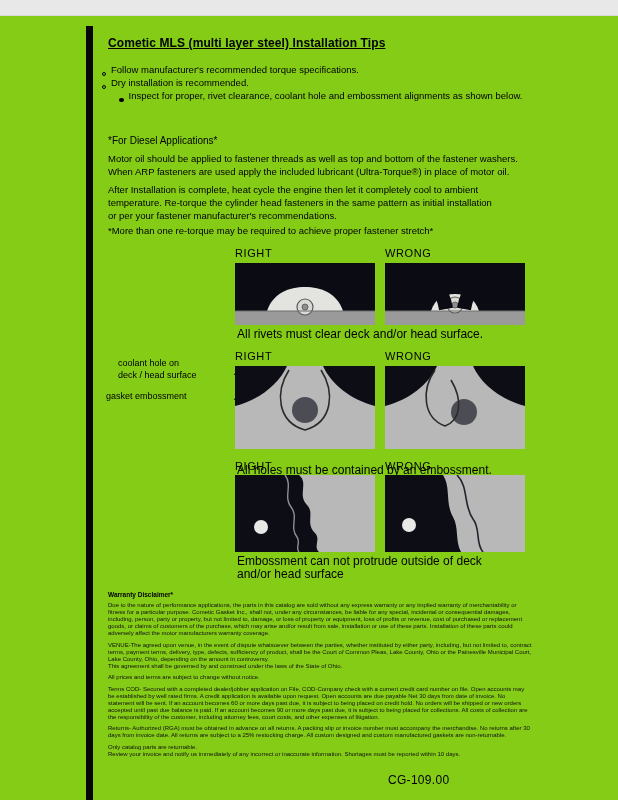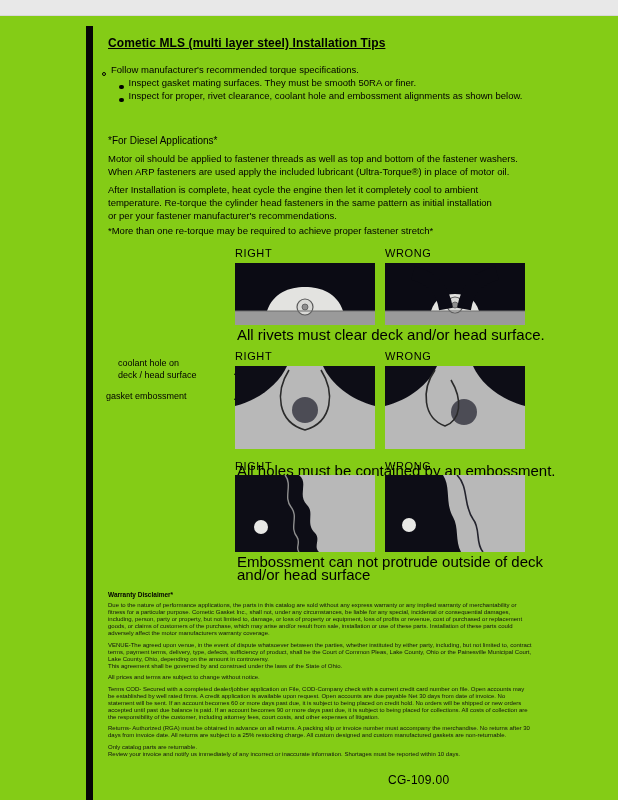--- a/index.html
+++ b/index.html
@@ -20,21 +20,21 @@
   .tip-row.sub { margin-left: 17px; }
   .bullet-hollow { flex: 0 0 auto; width: 4px; height: 4px; border: 1px solid #000; border-radius: 50%; margin: 4px 5px 0 0; }
   .bullet-solid  { flex: 0 0 auto; width: 4.5px; height: 4.5px; background: #000; border-radius: 50%; margin: 4px 5px 0 0; }
 
   .heading { left: 108px; top: 119px; font-size: 10px; font-weight: normal; }
   .para { left: 108px; width: 432px; font-size: 9.5px; line-height: 13px; white-space: pre-line; }
   .p1 { top: 136px; } .p2 { top: 167px; } .p3 { top: 208px; }
 
   .dg-header { width: 140px; font-size: 11px; letter-spacing: 0.6px; }
   .panel { width: 140px; line-height: 0; }
-  .caption { font-size: 15px; line-height: 13px; white-space: pre-line; }
+  .caption { font-size: 12px; line-height: 13px; white-space: pre-line; }
   .annot { font-size: 9px; line-height: 11.5px; text-align: left; white-space: pre-line; }
 
   .warranty { left: 108px; top: 575px; width: 424px; }
   .fp-head { font-size: 6.5px; font-weight: bold; margin-bottom: 4px; }
   .fineprint { font-size: 6px; line-height: 7px; margin-bottom: 4.5px; white-space: pre-line; color: #111; }
 
   .footer { left: 388px; top: 757px; font-size: 12px; letter-spacing: 0.3px; }
   svg { display: block; }
 </style>
 </head>
@@ -44,23 +44,23 @@
 
   <div class="abs leftbar"></div>
 
   <h1 class="abs title">Cometic MLS (multi layer steel) Installation Tips</h1>
 
   <div class="abs tips">
     <div class="tip-row">
       <span class="bullet-hollow"></span>
       <span>Follow manufacturer's recommended torque specifications.</span>
     </div>
-    <div class="tip-row sub">
-      <span class="bullet-solid"></span>
-      <span>Inspect gasket mating surfaces.  They must be smooth 50RA or finer.</span>
+    <div class="tip-row">
+      <span class="bullet-hollow"></span>
+      <span>Dry installation is recommended.</span>
     </div>
     <div class="tip-row sub">
       <span class="bullet-solid"></span>
       <span>Inspect for proper, rivet clearance, coolant hole and embossment alignments as shown below.</span>
     </div>
   </div>
 
   <div class="abs heading">*For Diesel Applications*</div>
   <div class="abs para p1">Motor oil should be applied to fastener threads as well as top and bottom of the fastener washers.
 When ARP fasteners are used apply the included lubricant (Ultra-Torque®) in place of motor oil.</div>

